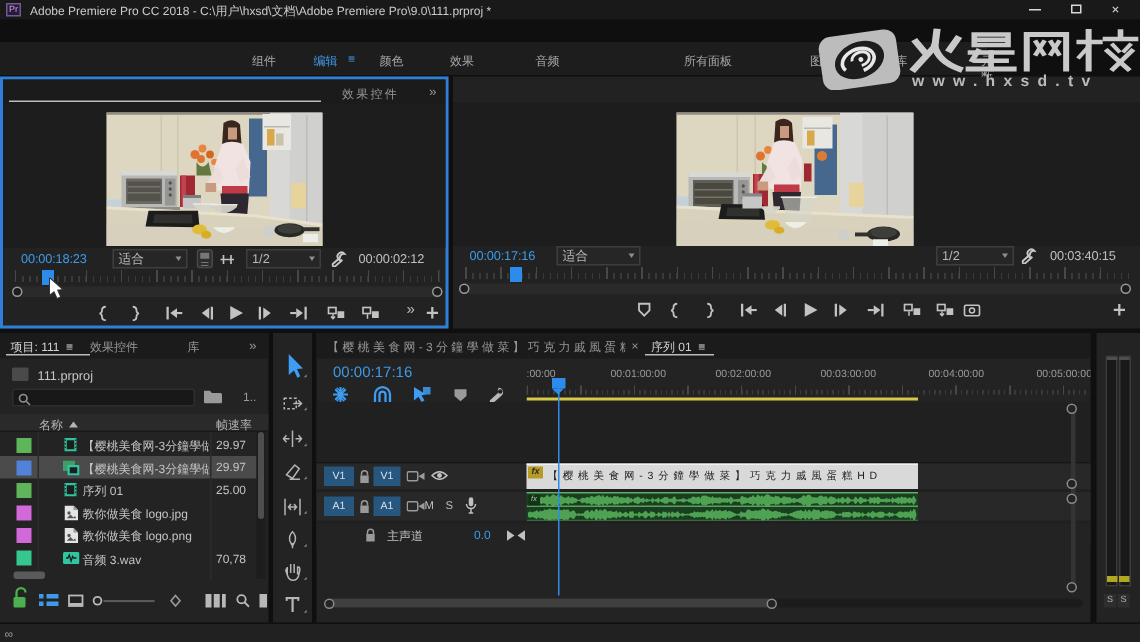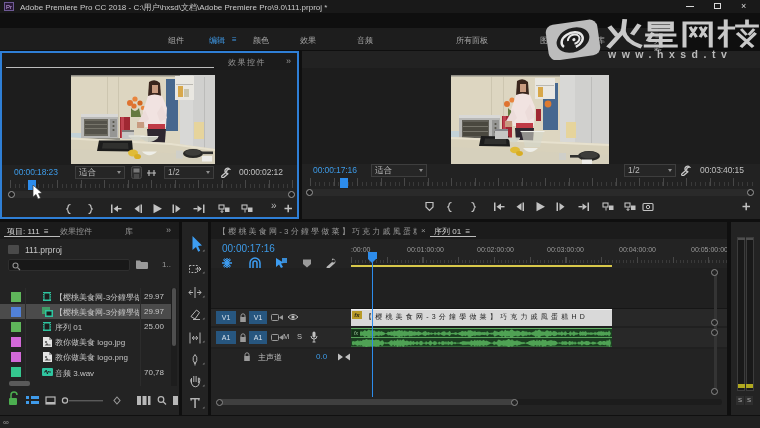--- a/index.html
+++ b/index.html
@@ -323,20 +323,25 @@
      <svg style="position:absolute;left:3px;top:2px" width="9" height="9" viewBox="0 0 9 9">
           <circle cx="3.5" cy="3.5" r="2.5" fill="none" stroke="#909090" stroke-width="1.1"></circle>
           <path d="M5.5,5.5 L8,8" stroke="#909090" stroke-width="1.1"></path>
         </svg>
       </div>
   <svg class="abs" style="left:136px;top:37px" width="12" height="10" viewBox="0 0 12 10">
         <path d="M0,1.5 h4 l1.2,1.5 H11 a1,1 0 0 1 1,1 V9 a1,1 0 0 1 -1,1 H1 a1,1 0 0 1 -1,-1 Z" fill="#9a9a9a"></path>
       </svg>
   <div class="abs" style="left:162px;top:38px;font-size:8px;color:#9a9a9a">1..</div>
 
+  <div class="abs" style="left:0;top:54px;width:179px;height:12px;background:#2a2a2a;border-bottom:1px solid #191919">
+    <span style="position:absolute;left:26px;top:2px;font-size:8px;color:#b4b4b4">名称</span>
+        <span style="position:absolute;left:46px;top:5px;width:0;height:0;border-left:3px solid transparent;border-right:3px solid transparent;border-bottom:4px solid #b4b4b4"></span>
+    <span style="position:absolute;left:144px;top:2px;font-size:8px;color:#b4b4b4">帧速率</span>
+  </div>
   <div class="abs" id="rows" style="left:0;top:66px;width:179px;height:98px;font-size:8px;color:#c4c4c4">
     <div class="abs" style="left:0;top:16px;width:171px;height:15px;background:#4b4b4b"></div>
     <div class="abs" style="left:25px;top:0;width:1px;height:98px;background:#2c2c2c"></div>
     <div class="abs" style="left:140px;top:0;width:1px;height:98px;background:#2c2c2c"></div>
     <div class="abs" style="left:11px;top:4px;width:10px;height:10px;background:#5fb65a"></div>
     <div class="abs" style="left:11px;top:19px;width:10px;height:10px;background:#5181d8"></div>
     <div class="abs" style="left:11px;top:34px;width:10px;height:10px;background:#5fb65a"></div>
     <div class="abs" style="left:11px;top:49px;width:10px;height:10px;background:#d269d8"></div>
     <div class="abs" style="left:11px;top:64px;width:10px;height:10px;background:#d269d8"></div>
     <div class="abs" style="left:11px;top:79px;width:10px;height:10px;background:#35c78f"></div>

